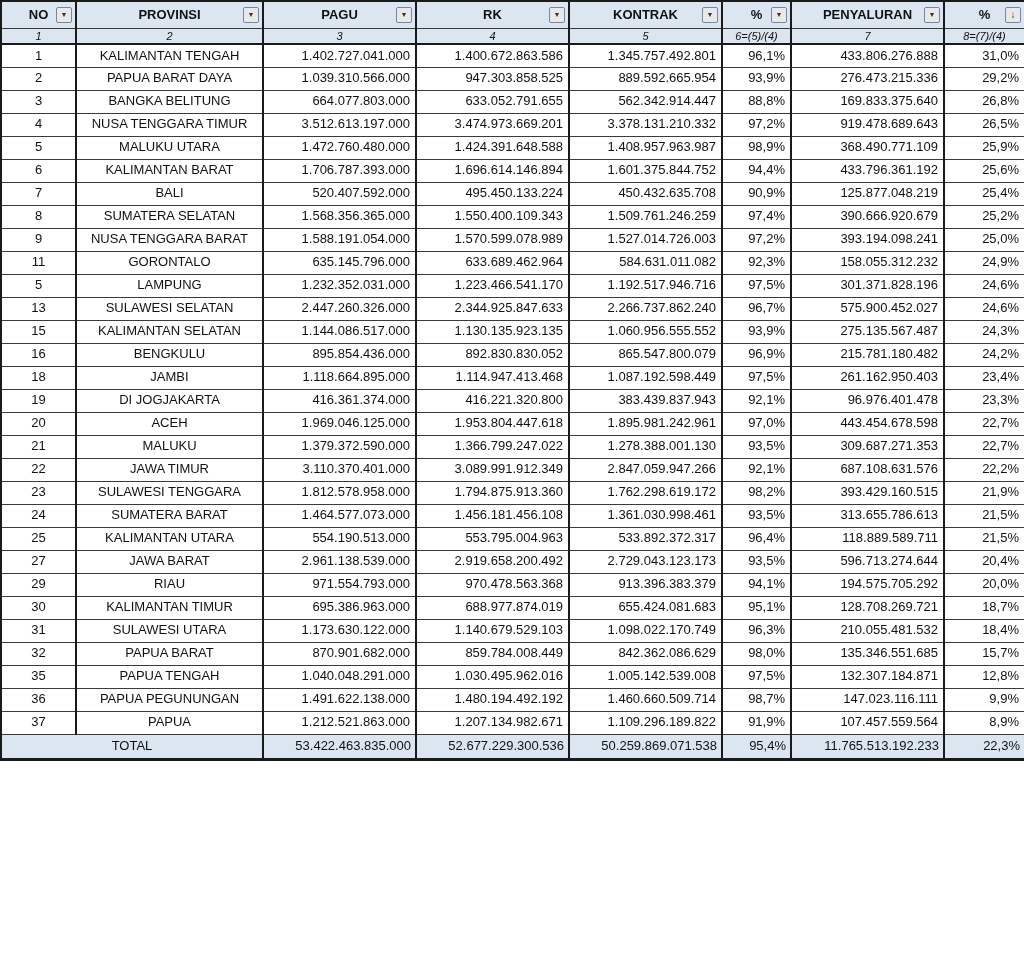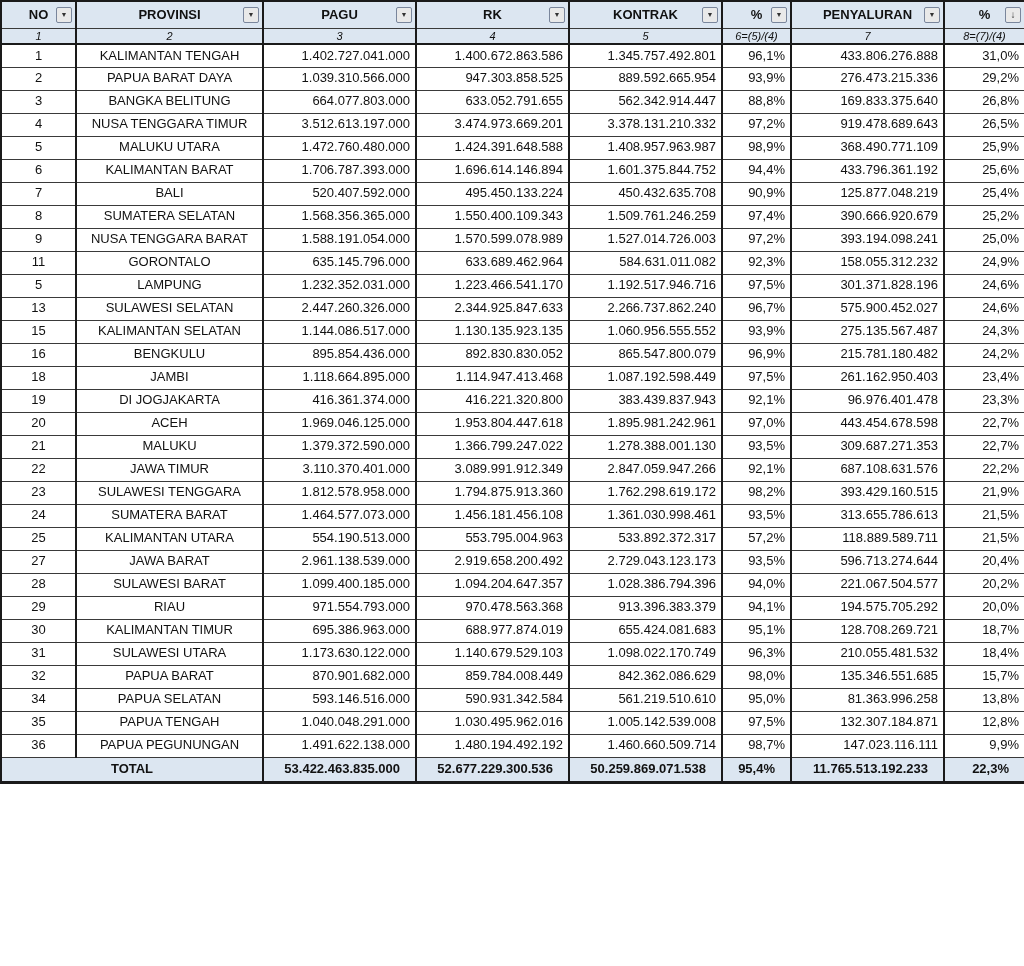--- a/index.html
+++ b/index.html
@@ -76,26 +76,26 @@
     justify-content: center;
     font-size: 7px;
     color: #333;
     font-weight: normal;
     cursor: pointer;
   }
   .filter-btn .sort-arrow { font-size: 10px; font-weight: bold; line-height: 1; }
   tfoot td {
     background: var(--header-bg);
     height: 25px;
-    font-weight: bold;
+    font-weight: normal;
     border-top: 2px solid var(--border-dark);
     font-size: 13px;
   }
   tfoot td.total-label { text-align: center; }
-  tfoot td.num { text-align: right; padding-right: 15px; }
+  tfoot td.num { text-align: right; padding-right: 4px; }
 </style>
 </head>
 <body>
 
 <div class="sheet">
   <table class="grid">
     <colgroup>
       <col style="width:75px">
         <col style="width:187px">
         <col style="width:153px">
@@ -377,45 +377,35 @@
           <td class="c5">93,5%</td>
           <td class="c6">313.655.786.613</td>
           <td class="c7">21,5%</td>
         </tr>
         <tr>
           <td class="c0">25</td>
           <td class="c1">KALIMANTAN UTARA</td>
           <td class="c2">554.190.513.000</td>
           <td class="c3">553.795.004.963</td>
           <td class="c4">533.892.372.317</td>
-          <td class="c5">57,2%</td>
+          <td class="c5">96,4%</td>
           <td class="c6">118.889.589.711</td>
           <td class="c7">21,5%</td>
         </tr>
         <tr>
           <td class="c0">27</td>
           <td class="c1">JAWA BARAT</td>
           <td class="c2">2.961.138.539.000</td>
           <td class="c3">2.919.658.200.492</td>
           <td class="c4">2.729.043.123.173</td>
           <td class="c5">93,5%</td>
           <td class="c6">596.713.274.644</td>
           <td class="c7">20,4%</td>
         </tr>
         <tr>
-          <td class="c0">28</td>
-          <td class="c1">SULAWESI BARAT</td>
-          <td class="c2">1.099.400.185.000</td>
-          <td class="c3">1.094.204.647.357</td>
-          <td class="c4">1.028.386.794.396</td>
-          <td class="c5">94,0%</td>
-          <td class="c6">221.067.504.577</td>
-          <td class="c7">20,2%</td>
-        </tr>
-        <tr>
           <td class="c0">29</td>
           <td class="c1">RIAU</td>
           <td class="c2">971.554.793.000</td>
           <td class="c3">970.478.563.368</td>
           <td class="c4">913.396.383.379</td>
           <td class="c5">94,1%</td>
           <td class="c6">194.575.705.292</td>
           <td class="c7">20,0%</td>
         </tr>
         <tr>
@@ -442,48 +432,48 @@
           <td class="c0">32</td>
           <td class="c1">PAPUA BARAT</td>
           <td class="c2">870.901.682.000</td>
           <td class="c3">859.784.008.449</td>
           <td class="c4">842.362.086.629</td>
           <td class="c5">98,0%</td>
           <td class="c6">135.346.551.685</td>
           <td class="c7">15,7%</td>
         </tr>
         <tr>
-          <td class="c0">34</td>
-          <td class="c1">PAPUA SELATAN</td>
-          <td class="c2">593.146.516.000</td>
-          <td class="c3">590.931.342.584</td>
-          <td class="c4">561.219.510.610</td>
-          <td class="c5">95,0%</td>
-          <td class="c6">81.363.996.258</td>
-          <td class="c7">13,8%</td>
-        </tr>
-        <tr>
           <td class="c0">35</td>
           <td class="c1">PAPUA TENGAH</td>
           <td class="c2">1.040.048.291.000</td>
           <td class="c3">1.030.495.962.016</td>
           <td class="c4">1.005.142.539.008</td>
           <td class="c5">97,5%</td>
           <td class="c6">132.307.184.871</td>
           <td class="c7">12,8%</td>
         </tr>
         <tr>
           <td class="c0">36</td>
           <td class="c1">PAPUA PEGUNUNGAN</td>
           <td class="c2">1.491.622.138.000</td>
           <td class="c3">1.480.194.492.192</td>
           <td class="c4">1.460.660.509.714</td>
           <td class="c5">98,7%</td>
           <td class="c6">147.023.116.111</td>
           <td class="c7">9,9%</td>
+        </tr>
+        <tr>
+          <td class="c0">37</td>
+          <td class="c1">PAPUA</td>
+          <td class="c2">1.212.521.863.000</td>
+          <td class="c3">1.207.134.982.671</td>
+          <td class="c4">1.109.296.189.822</td>
+          <td class="c5">91,9%</td>
+          <td class="c6">107.457.559.564</td>
+          <td class="c7">8,9%</td>
         </tr>
       </tbody>
     <tfoot>
       <tr>
         <td colspan="2" class="total-label">TOTAL</td>
         <td class="num">53.422.463.835.000</td>
         <td class="num">52.677.229.300.536</td>
         <td class="num">50.259.869.071.538</td>
         <td class="num">95,4%</td>
         <td class="num">11.765.513.192.233</td>

